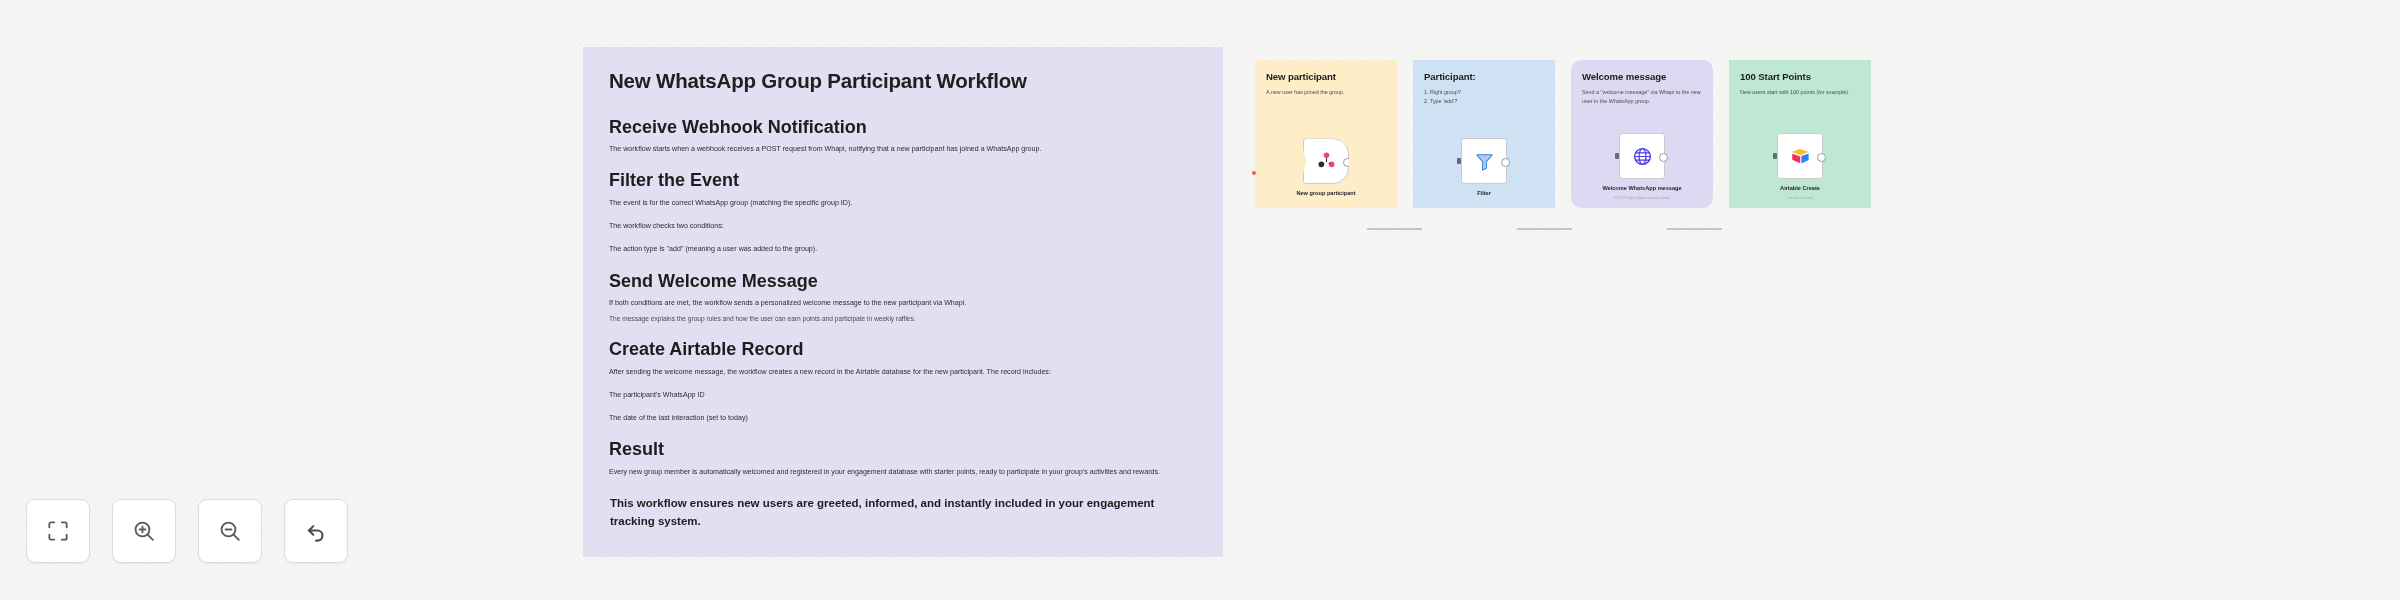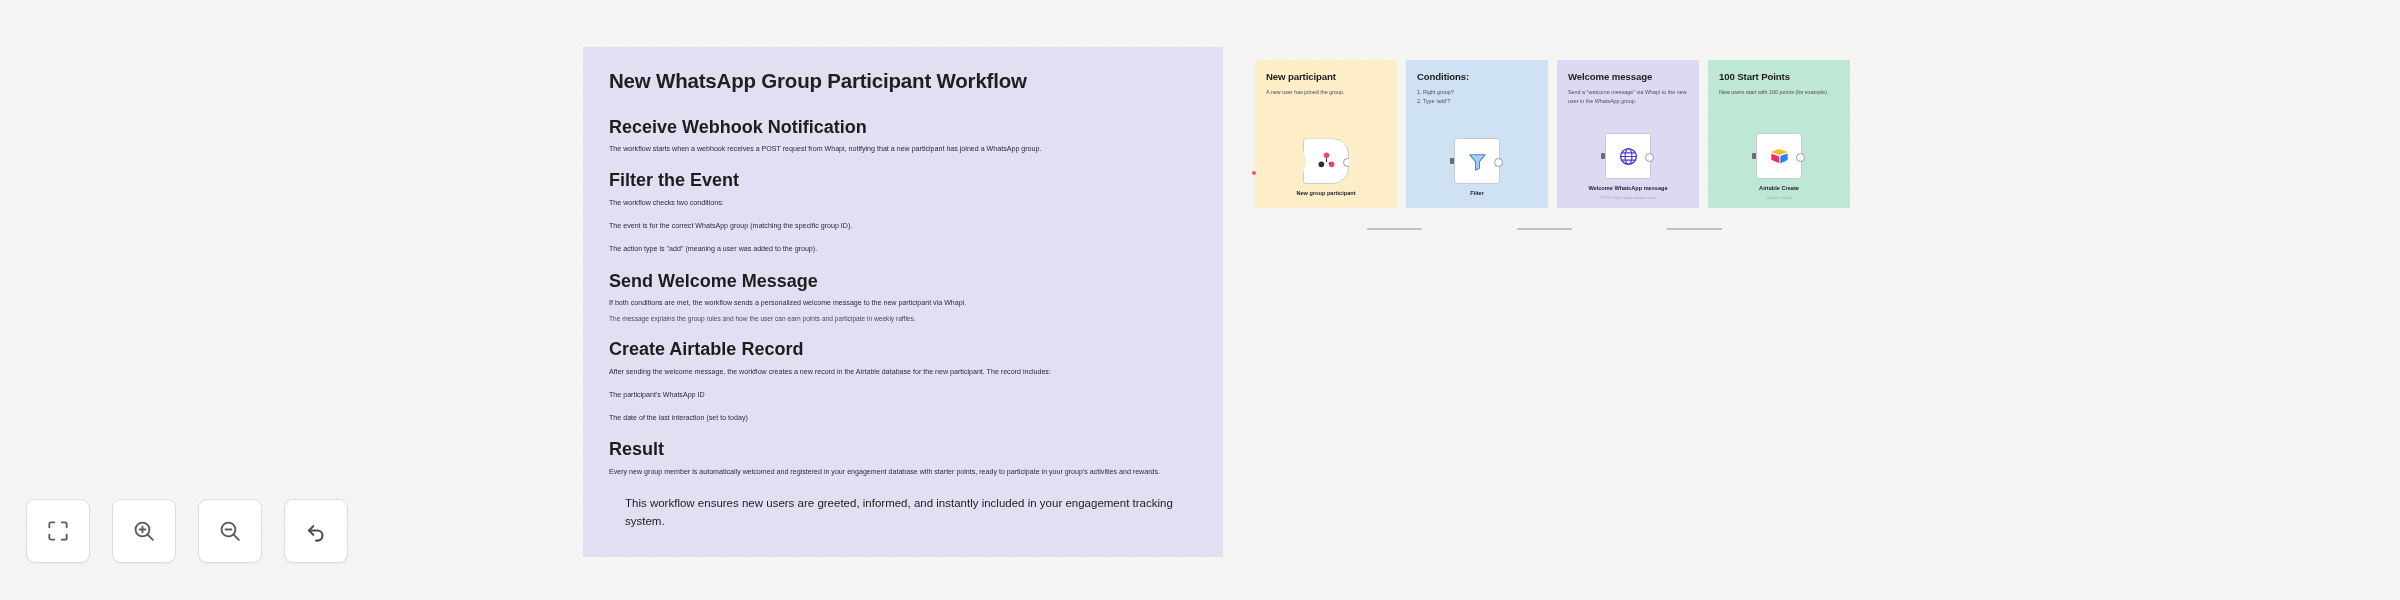--- a/index.html
+++ b/index.html
@@ -36,28 +36,28 @@
     margin:0 0 6px 0;line-height:1.25;
   }
   .doc-p{
     font-size:7.1px;font-weight:normal;color:#2a2a38;
     margin:0 0 5px 0;line-height:1.45;
   }
   .doc-p.thin{font-weight:normal;color:#4a4a58;font-size:6.6px;}
   .doc-sec{margin-bottom:15px;}
   .doc-gap{margin-bottom:13px;}
   .doc-final{
-    font-size:11.5px;font-weight:normal;color:#1d1d1d;
-    line-height:1.55;margin:18px 0 0 16px;
+    font-size:11.5px;font-weight:bold;color:#1d1d1d;
+    line-height:1.55;margin:18px 0 0 1px;
   }
 
   
   .flow{
     position:absolute;left:1255px;top:60px;
-    display:flex;align-items:center;gap:9px;
+    display:flex;align-items:center;gap:16px;
   }
   .panel{
     width:142px;min-height:148px;
     box-sizing:border-box;
     padding:11px 11px 0 11px;
     position:relative;
     display:flex;flex-direction:column;
   }
   .panel-title{
     font-size:9.6px;font-weight:bold;color:#1c1c1c;
@@ -138,22 +138,22 @@
   <div class="doc-note">
     <div class="doc-title">New WhatsApp Group Participant Workflow</div>
 
     <div class="doc-sec">
       <div class="doc-h">Receive Webhook Notification</div>
       <div class="doc-p">The workflow starts when a webhook receives a POST request from Whapi, notifying that a new participant has joined a WhatsApp group.</div>
     </div>
 
     <div class="doc-sec">
       <div class="doc-h">Filter the Event</div>
+      <div class="doc-p doc-gap">The event is for the correct WhatsApp group (matching the specific group ID).</div>
       <div class="doc-p doc-gap">The workflow checks two conditions:</div>
-      <div class="doc-p doc-gap">The event is for the correct WhatsApp group (matching the specific group ID).</div>
       <div class="doc-p">The action type is "add" (meaning a user was added to the group).</div>
     </div>
 
     <div class="doc-sec">
       <div class="doc-h">Send Welcome Message</div>
       <div class="doc-p">If both conditions are met, the workflow sends a personalized welcome message to the new participant via Whapi.</div>
       <div class="doc-p thin">The message explains the group rules and how the user can earn points and participate in weekly raffles.</div>
     </div>
 
     <div class="doc-sec">
@@ -186,39 +186,39 @@
             <path d="M12 8.5v4M9.6 13.6l-1.2.8M14.4 13.6l1.2.8" stroke="#2b2b35" stroke-width="1.2" fill="none"></path>
           </svg>
           <span class="port right"></span>
         </div>
         <div class="node-label">New group participant</div>
         <div class="node-sub"></div>
       </div>
     </div>
 
     <div class="panel" style="background:#cfe2f3;">
-      <div class="panel-title">Conditions:</div>
+      <div class="panel-title">Participant:</div>
       <ul class="panel-list">
         <li>1. Right group?</li>
         <li>2. Type 'add'?</li>
       </ul>
       <div class="node-wrap">
         <div class="node-box">
           <svg class="ic" viewBox="0 0 24 24">
             <path d="M4 5h16l-6 7.2V19l-4 2v-8.8L4 5z" fill="#a9cdf2" stroke="#3f86d6" stroke-width="1.1" stroke-linejoin="round"></path>
           </svg>
           <span class="port left-sq"></span>
           <span class="port right"></span>
         </div>
         <div class="node-label">Filter</div>
         <div class="node-sub"></div>
       </div>
     </div>
 
-    <div class="panel" style="background:#ddd9f3;">
+    <div class="panel" style="background:#ddd9f3;border-radius:10px;">
       <div class="panel-title">Welcome message</div>
       <div class="panel-desc">Send a "welcome message" via Whapi to the new user in the WhatsApp group.</div>
       <div class="node-wrap">
         <div class="node-box">
           <svg class="ic" viewBox="0 0 24 24">
             <circle cx="12" cy="12" r="8.2" fill="none" stroke="#4b3ce0" stroke-width="1.5"></circle>
             <ellipse cx="12" cy="12" rx="3.6" ry="8.2" fill="none" stroke="#4b3ce0" stroke-width="1.3"></ellipse>
             <path d="M3.8 12h16.4M5 8.2h14M5 15.8h14" stroke="#4b3ce0" stroke-width="1.3" fill="none"></path>
           </svg>
           <span class="port left-sq"></span>

